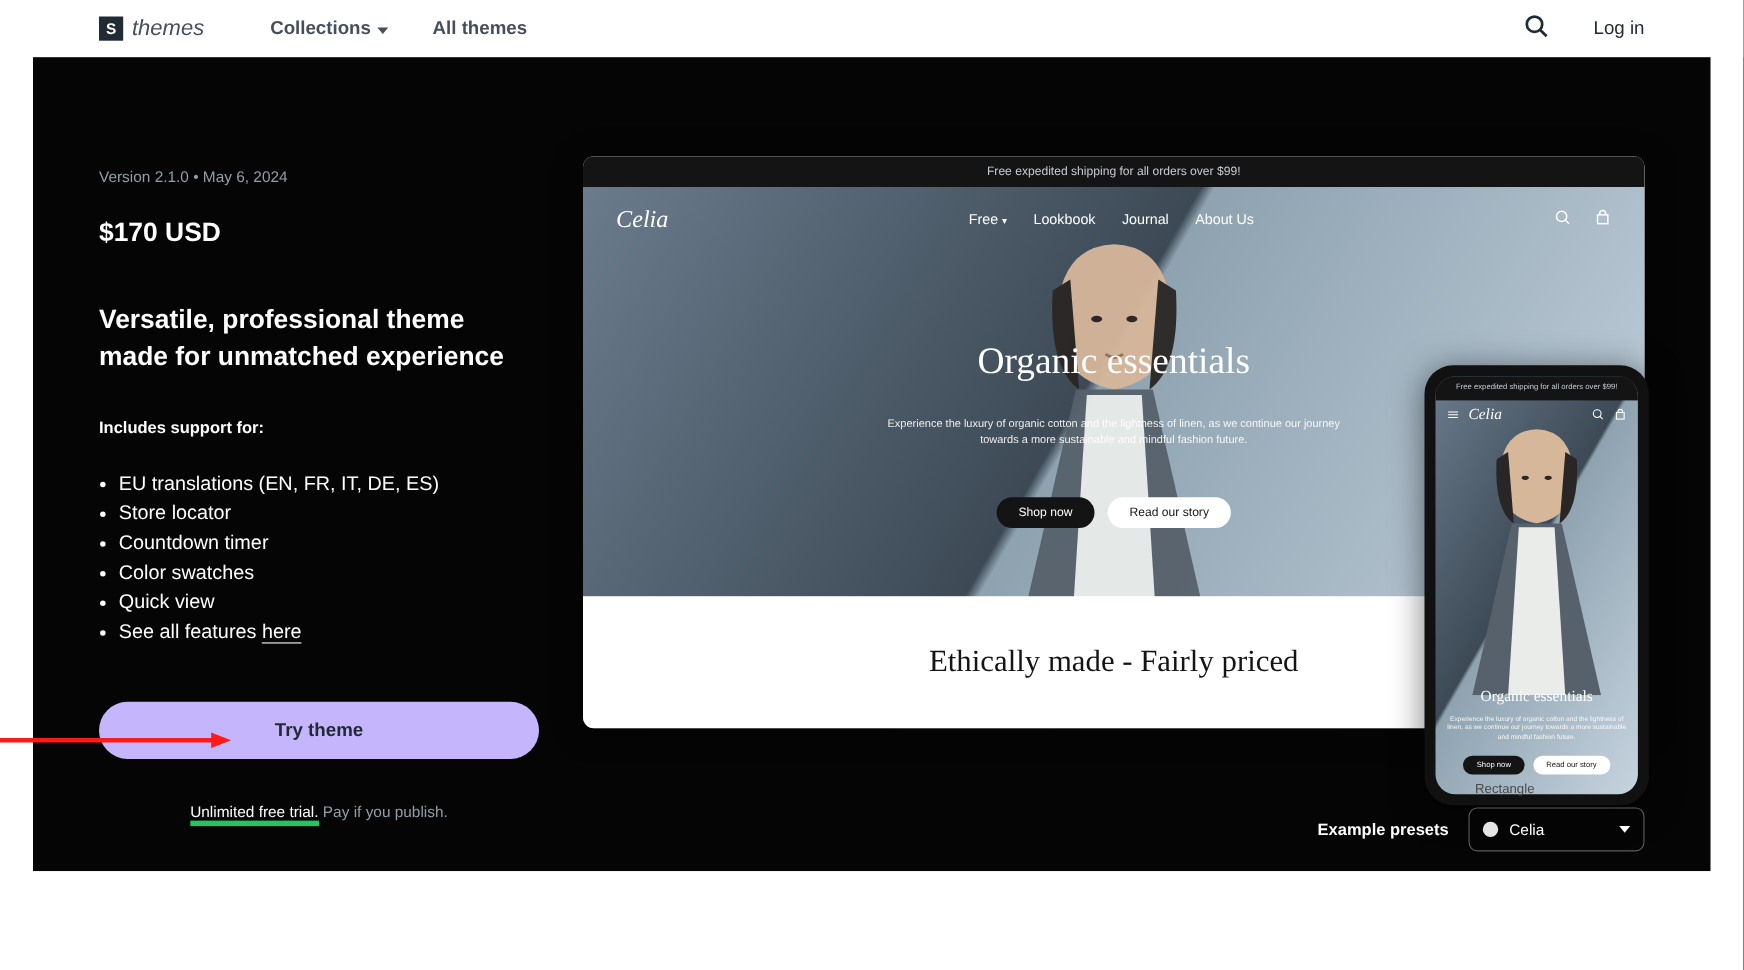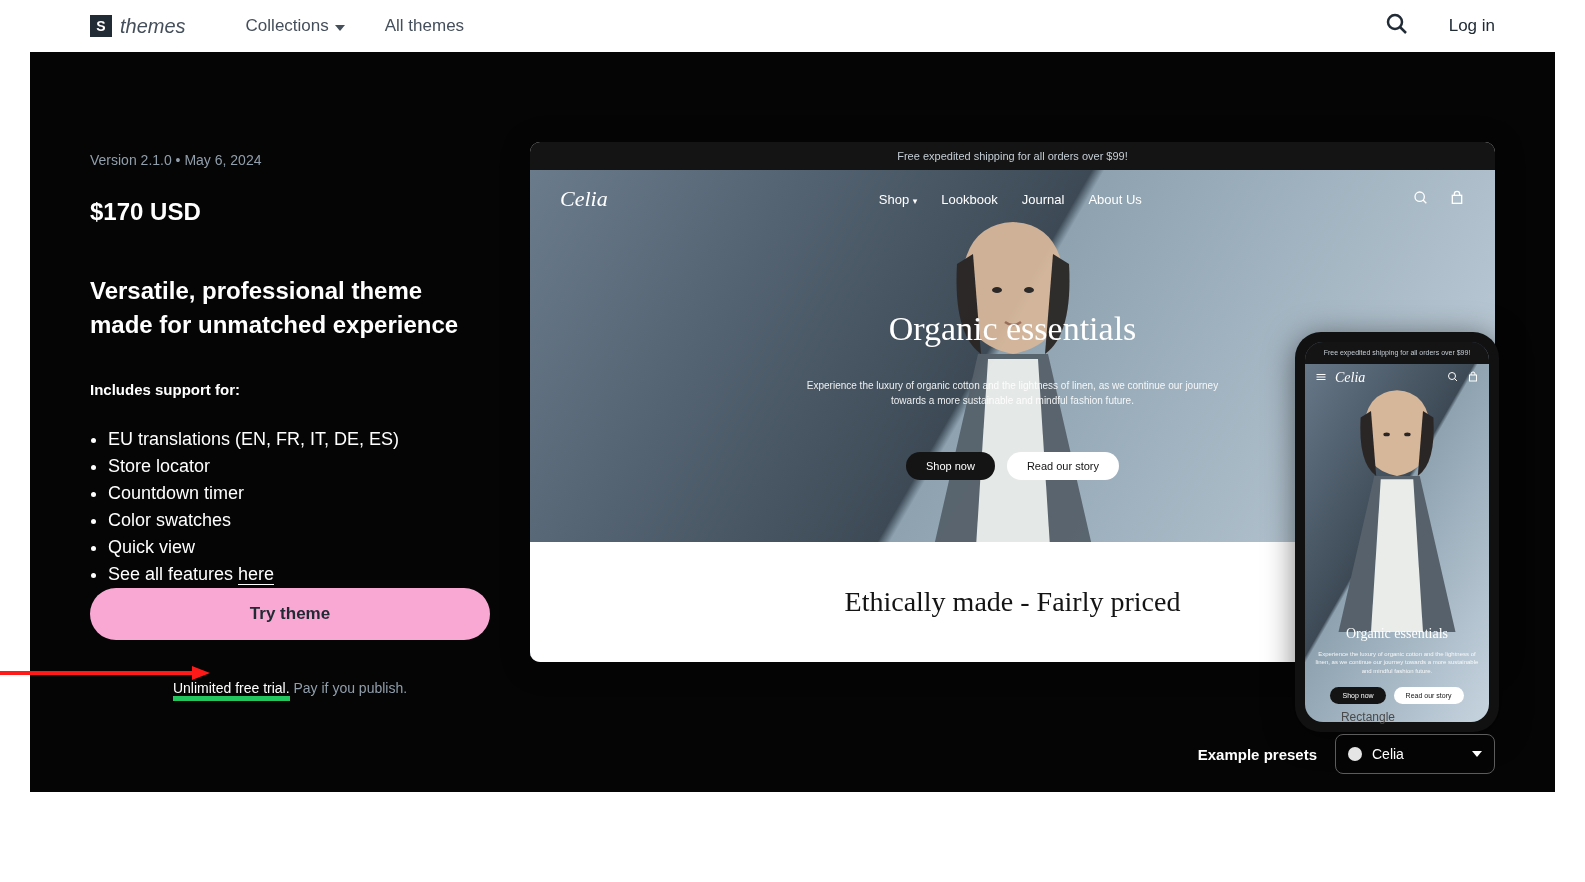--- a/index.html
+++ b/index.html
@@ -8,21 +8,21 @@
   
   .nav {
     height: 52px;
     display:flex; align-items:center; justify-content:space-between;
     padding: 0 90px 0 90px;
     background:#fff;
   }
   .nav-left { display:flex; align-items:center; gap:60px; }
   .brand { display:flex; align-items:center; gap:8px; font-style:italic; font-size:20px; font-weight:500; color:#454f5b;}
   .brand .s-logo { width:22px; height:22px; background:#212b36; color:#fff; display:flex;align-items:center;justify-content:center; font-style:normal; font-weight:700; font-size:14px;}
-  .nav-links { display:flex; gap:40px; align-items:center; font-size:17px; color:#454f5b; font-weight:400;}
+  .nav-links { display:flex; gap:40px; align-items:center; font-size:17px; color:#454f5b; font-weight:700;}
   .nav-links .item { display:flex; align-items:center; gap:6px; cursor:pointer;}
   .chev-down { width:0;height:0;border-left:5px solid transparent;border-right:5px solid transparent;border-top:6px solid #454f5b; position:relative; top:2px;}
   .nav-right { display:flex; align-items:center; gap:40px; font-size:17px; color:#212b36; font-weight:500;}
   .search-icon svg { width:24px; height:24px; stroke:#212b36; stroke-width:2.5; fill:none;}
 
   
   .hero {
     margin: 0 30px;
     background:#050505;
     color:#fff;
@@ -37,22 +37,22 @@
   .theme-title { font-size:52px; font-weight:600; letter-spacing:-1px;}
   .by { font-size:15px; color:#c4cdd5; }
   .by .author { border-bottom:1px solid #c4cdd5; padding-bottom:2px; color:#fff;}
   .meta { margin-top:10px; font-size:14px; color:#919eab; }
   .price { margin-top:30px; font-size:24px; font-weight:600;}
   .tagline { margin-top:48px; font-size:24px; font-weight:700; line-height:1.4;}
   .support-h { margin-top:40px; font-size:15px; font-weight:600;}
   .support-list { margin-top:28px; padding-left:18px; font-size:18px; line-height:1.5;}
   .support-list .here { border-bottom:1px solid #fff;}
   .try-btn {
-    width:100%; height:52px; border-radius:30px;
-    background:#f9a8d4; color:#212b36; font-size:17px; font-weight:600;
+    margin-top:50px; width:100%; height:52px; border-radius:30px;
+    background:#c4b5fd; color:#212b36; font-size:17px; font-weight:600;
     display:flex;align-items:center;justify-content:center; cursor:pointer; border:none;
   }
   .demo-wrap { margin-top:18px; text-align:center; position:relative;}
   .demo-link {
     display:inline-block; font-size:17px; font-weight:500;
     border-bottom:1px solid #fff; padding-bottom:2px; cursor:pointer;
   }
   .red-box {
     position:absolute; left:50%; top:50%; transform:translate(-50%,-50%);
     width:170px; height:44px; border:5px solid #ff1a1a; pointer-events:none;
@@ -193,21 +193,21 @@
           <ellipse cx="146" cy="96" rx="5" ry="3" fill="#2a2625"></ellipse>
           <path d="M122 128 Q130 134 138 128" stroke="#9c6f5a" stroke-width="2.5" fill="none"></path>
           <path d="M74 70 Q70 140 98 160 L90 60 Z" fill="#2a2625"></path>
           <path d="M186 70 Q190 140 162 160 L170 60 Z" fill="#2a2625"></path>
           <path d="M95 160 L165 160 L220 400 L40 400 Z" fill="#56616b"></path>
           <path d="M105 165 L155 165 L170 400 L90 400 Z" fill="#e9ece9"></path>
         </svg>
         <div class="dp-nav">
           <span class="logo">Celia</span>
           <div class="dp-nav-links">
-            <span><span>Shop</span> <span style="font-size:9px;">▾</span></span>
+            <span><span>Free</span> <span style="font-size:9px;">▾</span></span>
             <span>Lookbook</span>
             <span>Journal</span>
             <span>About Us</span>
           </div>
           <div class="dp-nav-right">
             <span class="dp-icon"><svg viewBox="0 0 24 24">
                   <circle cx="10" cy="10" r="7"></circle>
                   <line x1="20" y1="20" x2="15" y2="15"></line>
                 </svg></span>
             <span class="dp-icon"><svg viewBox="0 0 24 24">

